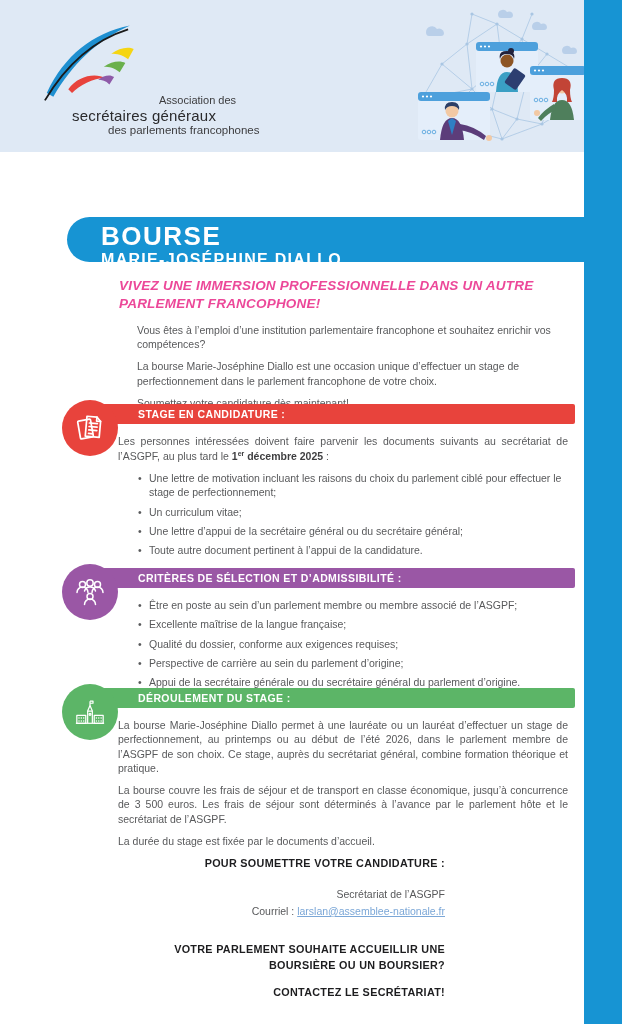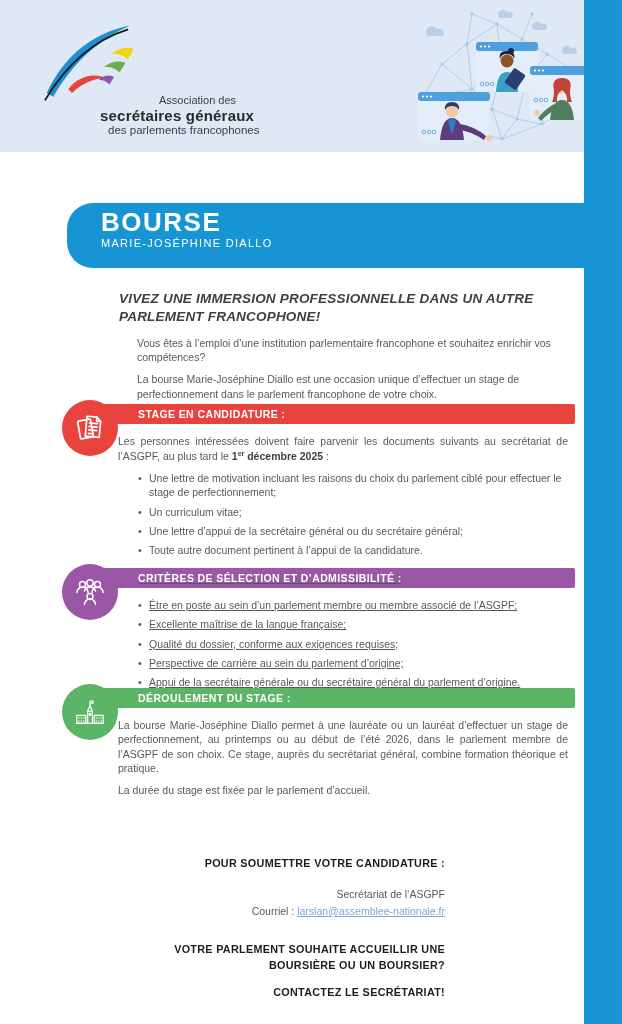--- a/index.html
+++ b/index.html
@@ -6,38 +6,38 @@
   body{
     width:622px;height:1024px;position:relative;background:#ffffff;
     font-family:"Liberation Sans", sans-serif;color:#58595b;overflow:hidden;
     -webkit-font-smoothing:antialiased;
   }
   
   .header{position:absolute;left:0;top:0;width:622px;height:152px;background:#dfe9f5;}
   .logo{position:absolute;left:36px;top:20px;width:230px;height:118px;}
   .logo-quill{position:absolute;left:0;top:0;width:130px;height:86px;}
   .logo-l1{position:absolute;left:85px;top:74px;font-size:11px;color:#3c3c3e;margin-left:38px;}
-  .logo-l2{position:absolute;left:64px;top:87px;font-size:15px;font-weight:bold;color:#2a2a2c;letter-spacing:.2px;}
+  .logo-l2{position:absolute;left:36px;top:87px;font-size:15px;font-weight:normal;color:#2a2a2c;letter-spacing:.2px;}
   .logo-l3{position:absolute;left:72px;top:104px;font-size:11.5px;color:#3c3c3e;}
   .illus{position:absolute;left:412px;top:4px;width:176px;height:144px;}
   
   .right-bar{position:absolute;left:584px;top:0;width:38px;height:1024px;background:#1794d3;z-index:6;}
   
-  .banner{position:absolute;left:67px;top:203px;width:555px;height:65px;background:#1794d3;
+  .banner{position:absolute;left:67px;top:217px;width:555px;height:45px;background:#1794d3;
           border-radius:26px 0 0 26px;box-sizing:border-box;padding:6px 0 0 34px;z-index:7;}
   .banner-title{color:#fff;font-size:26px;font-weight:bold;letter-spacing:1.5px;line-height:1.05;}
-  .banner-subtitle{color:#fff;font-size:11px;font-weight:normal;letter-spacing:1.3px;margin-top:1px;}
+  .banner-subtitle{color:#fff;font-size:16px;font-weight:bold;letter-spacing:1.3px;margin-top:1px;}
   
   .intro{position:absolute;left:0;top:277px;width:622px;}
-  .intro-heading{margin:13px 0 10px 119px;width:420px;color:#404040;font-size:13.5px;
+  .intro-heading{margin:0 0 10px 119px;width:420px;color:#ec4899;font-size:13.5px;
                  font-weight:bold;font-style:italic;line-height:1.33;letter-spacing:.2px;}
   .intro-p{margin:0 0 8px 137px;width:416px;font-size:10.5px;line-height:1.36;}
   
   .section{position:absolute;left:0;width:622px;}
-  .sec-mise{top:404px;} .sec-criteres{top:568px;text-decoration:underline;} .sec-stage{top:688px;}
+  .sec-mise{top:404px;} .sec-criteres{top:568px;} .sec-stage{top:688px;}
   .section-head{position:relative;margin:0 47px 0 102px;height:20px;border-radius:0 2px 2px 0;}
   .sec-mise .section-head{background:#e8433c;}
   .sec-criteres .section-head{background:#9a57a5;}
   .sec-stage .section-head{background:#5cb567;}
   .section-icon{position:absolute;left:-40px;top:-4px;width:56px;height:56px;border-radius:50%;
                 display:flex;align-items:center;justify-content:center;box-sizing:border-box;}
   .sec-mise .section-icon{background:#e8433c;}
   .sec-criteres .section-icon{background:#9a57a5;}
   .sec-stage .section-icon{background:#5cb567;}
   .section-icon svg{width:32px;height:32px;}
@@ -258,21 +258,22 @@
             <circle cx="26.3" cy="25.5" r="0.8"></circle>
             <circle cx="28.8" cy="25.5" r="0.8"></circle>
         </g>
         <line x1="2" y1="28" x2="32" y2="28"></line>
       </svg>
     </div>
     <div class="section-title">DÉROULEMENT DU STAGE :</div>
   </div>
   <div class="section-body">
     <p>La bourse Marie-Joséphine Diallo permet à une lauréate ou un lauréat d’effectuer un stage de perfectionnement, au printemps ou au début de l’été 2026, dans le parlement membre de l’ASGPF de son choix. Ce stage, auprès du secrétariat général, combine formation théorique et pratique.</p>
-    <p>La durée du stage est fixée par le parlement d’accueil.</p>
+    <p>La bourse couvre les frais de séjour et de transport en classe économique, jusqu’à concurrence de 3 500 euros. Les frais de séjour sont déterminés à l’avance par le parlement hôte et le secrétariat de l’ASGPF.</p>
+    <p>La durée du stage est fixée par le documents d’accueil.</p>
   </div>
 </div>
 
 <div class="footer">
   <div class="submit-heading">POUR SOUMETTRE VOTRE CANDIDATURE :</div>
   <div class="org-line">Secrétariat de l’ASGPF</div>
   <div class="email-line">
     <span>Courriel : </span><a href="#" class="email-link">larslan@assemblee-nationale.fr</a>
   </div>
   <div class="host-line1">VOTRE PARLEMENT SOUHAITE ACCUEILLIR UNE BOURSIÈRE OU UN BOURSIER?</div>

